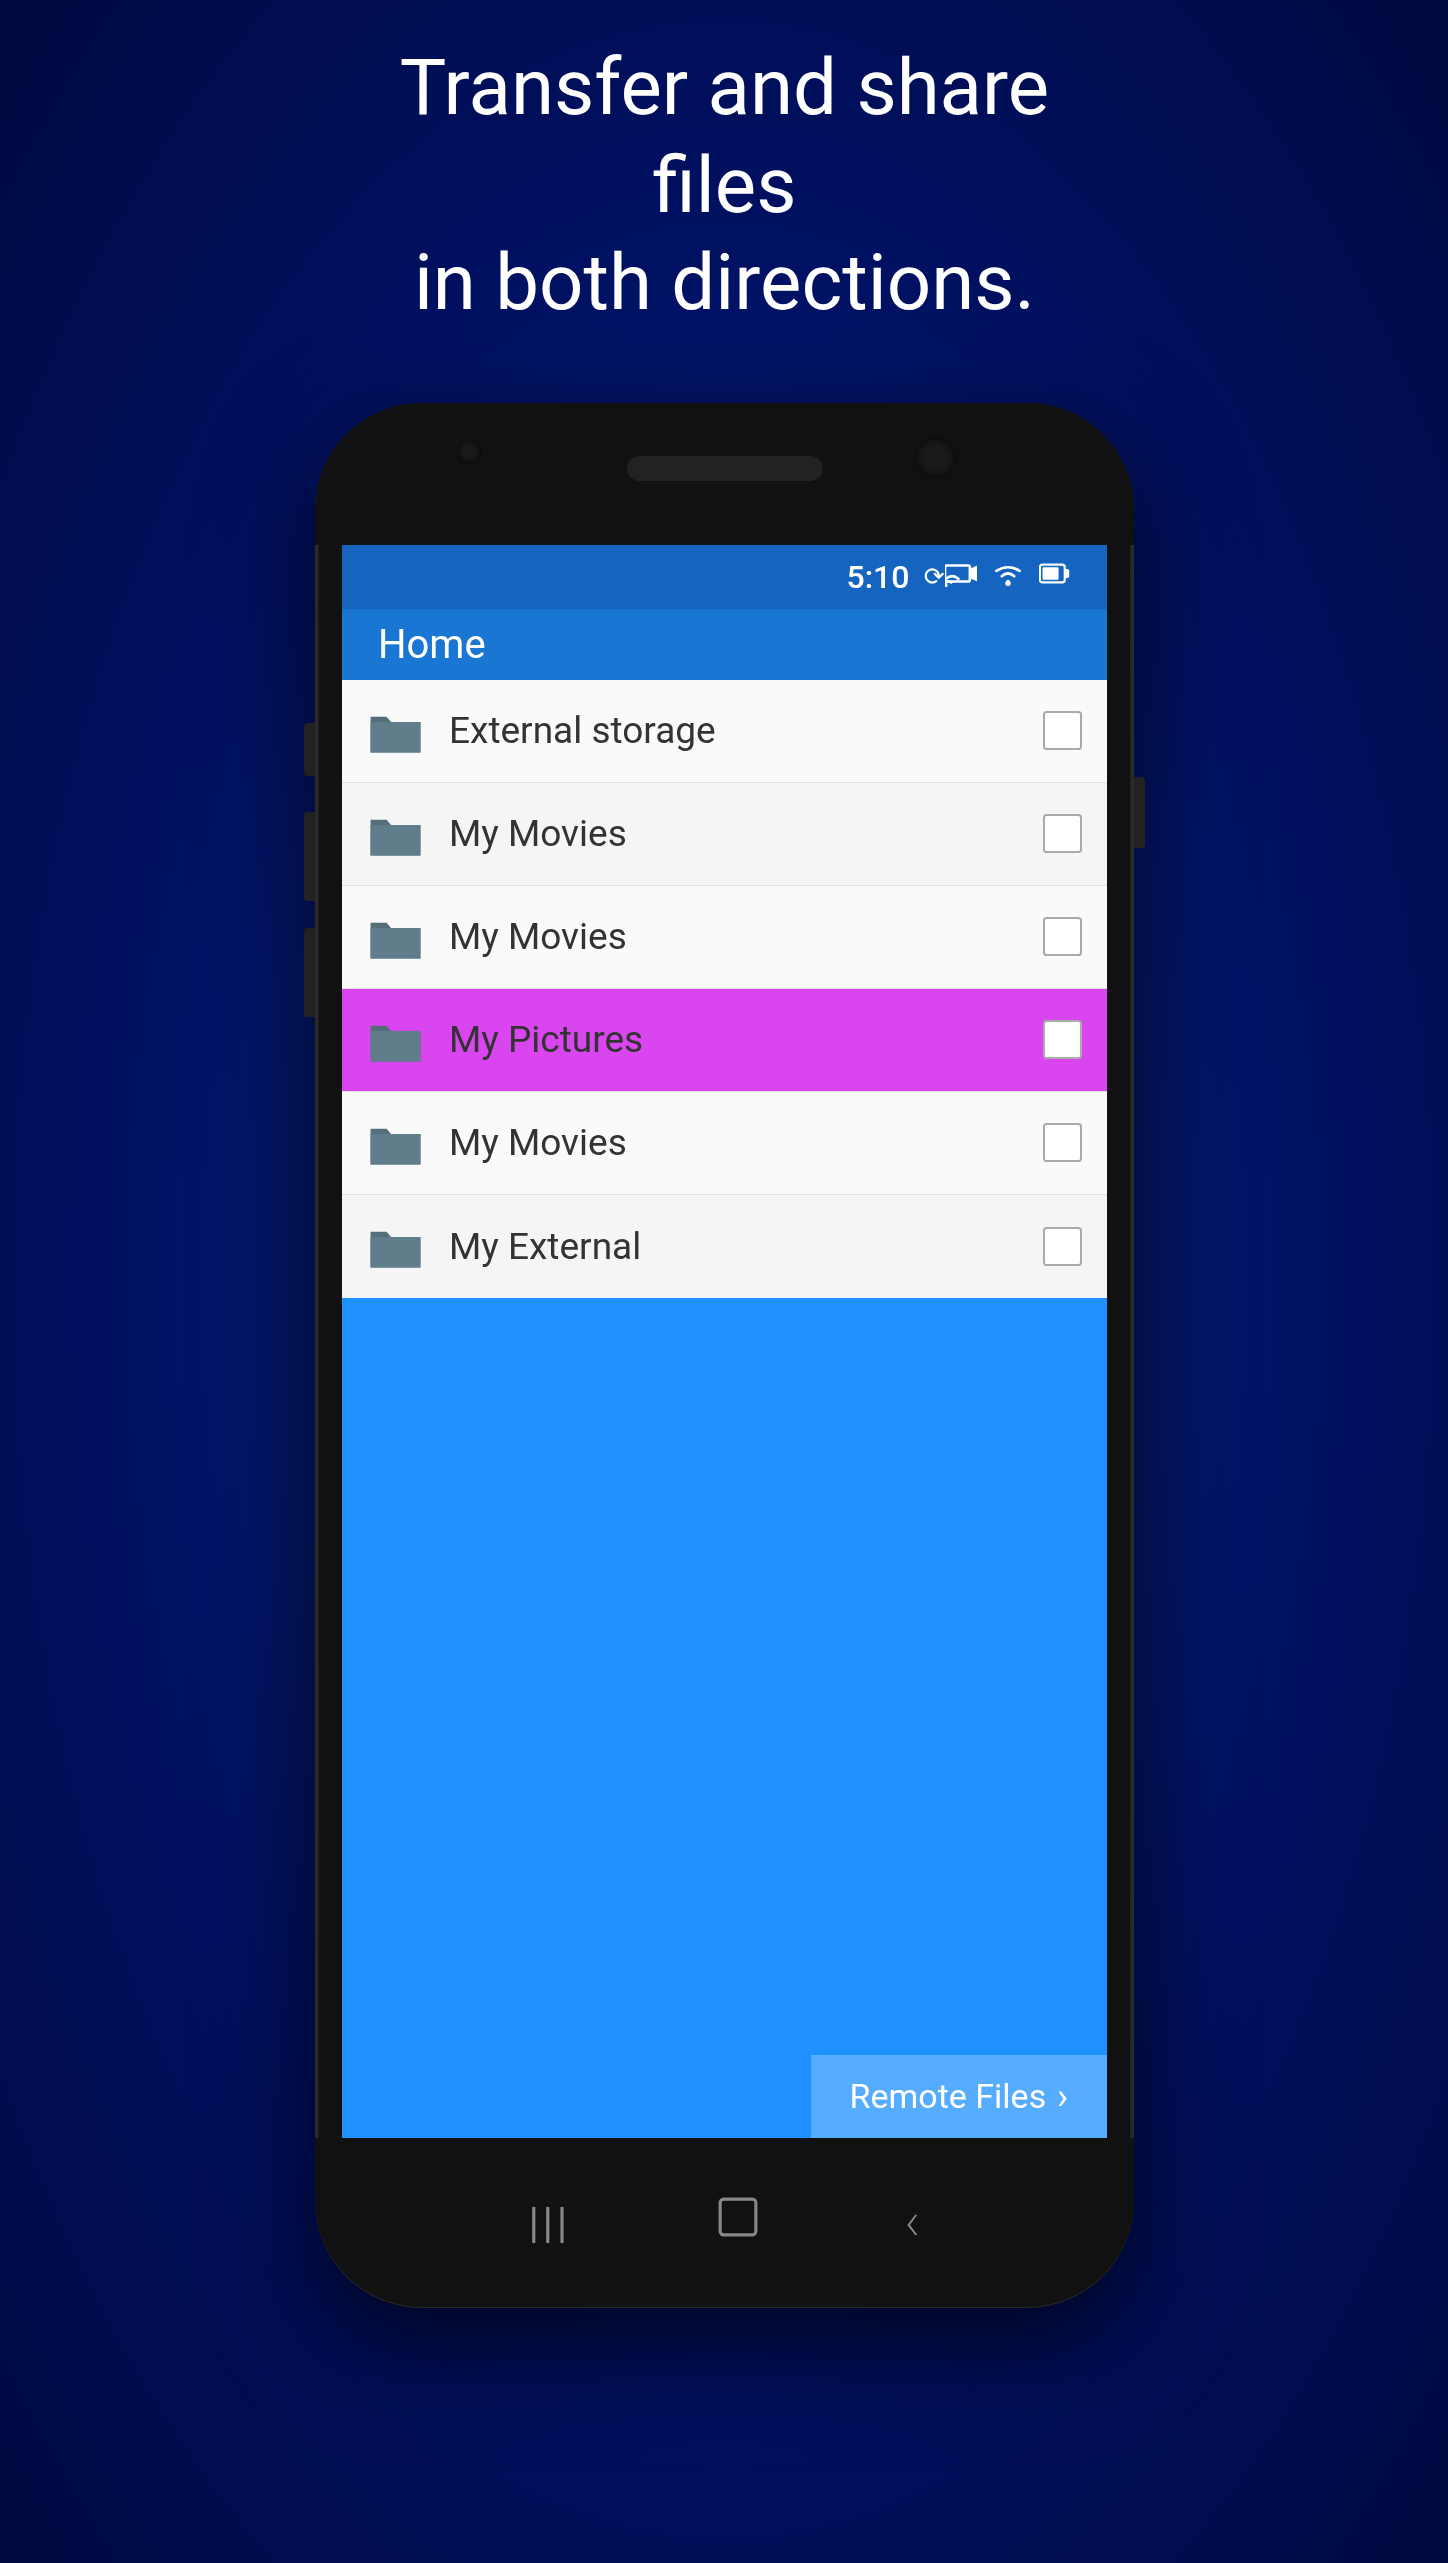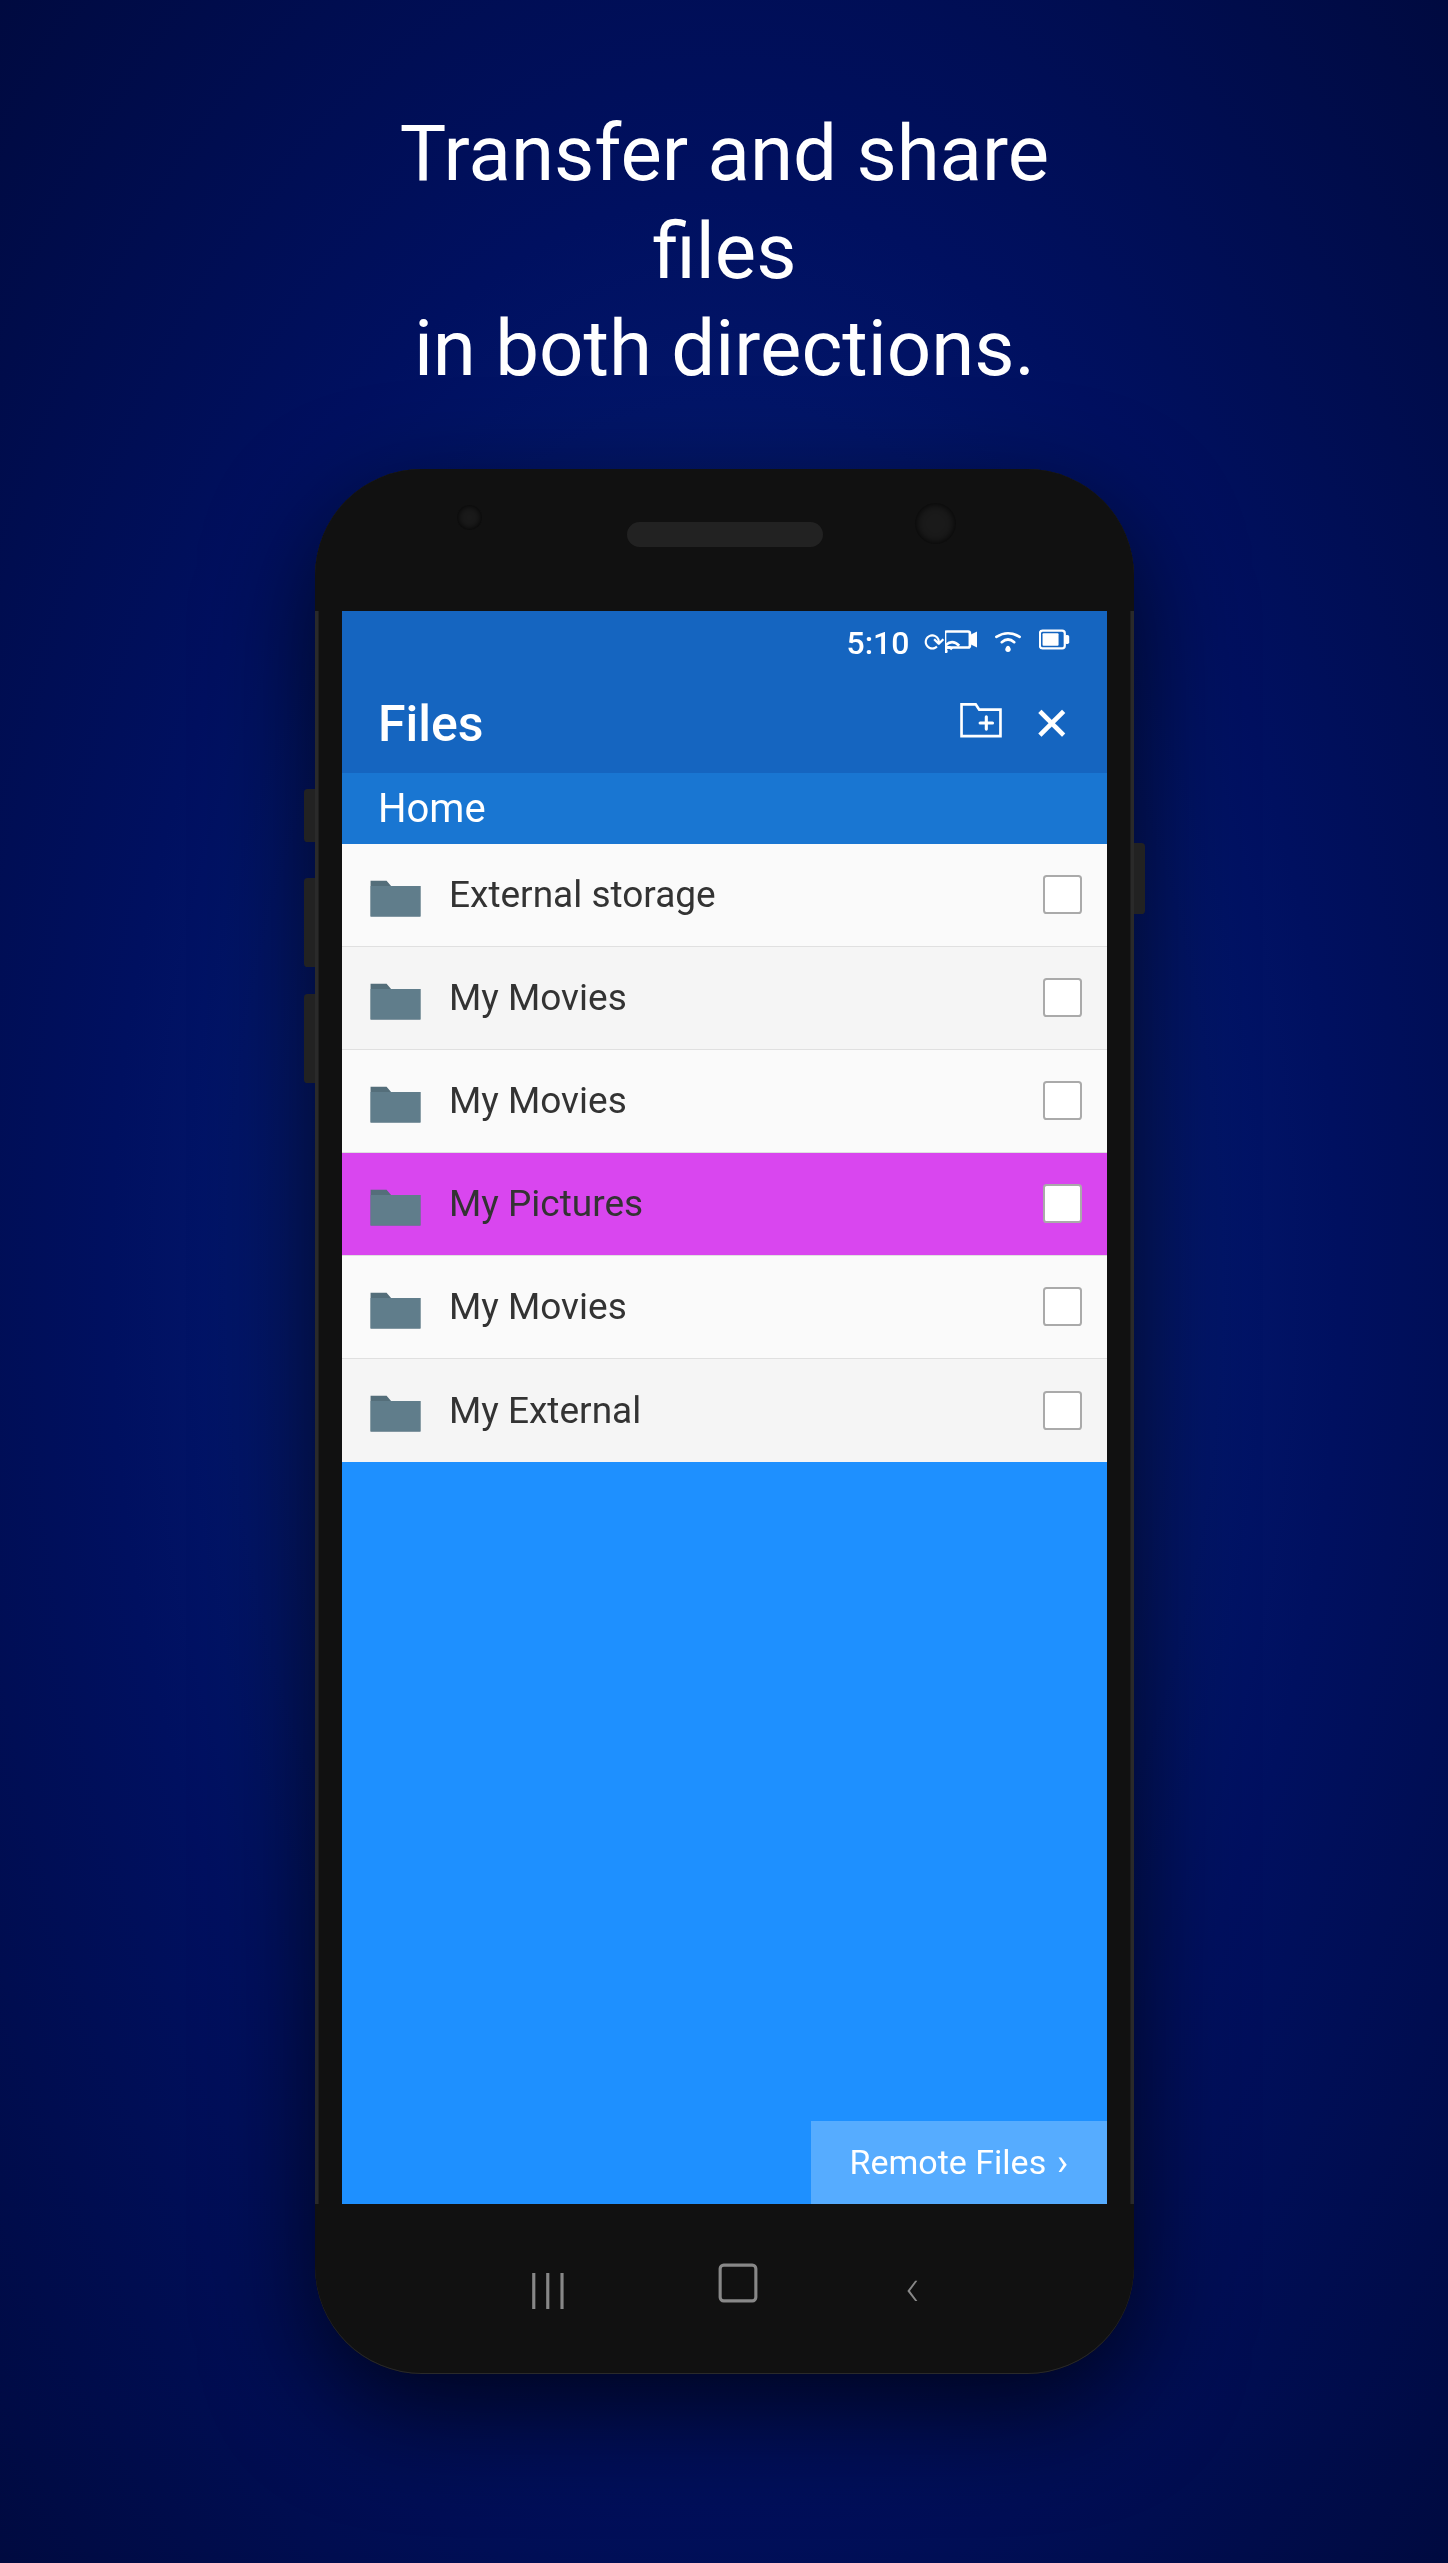--- a/index.html
+++ b/index.html
@@ -14,21 +14,21 @@
       justify-content: flex-start;
       font-family: 'Roboto', Arial, sans-serif;
       overflow: hidden;
     }
 
     .headline {
       color: #ffffff;
       font-size: 78px;
       font-weight: 400;
       text-align: center;
-      margin-top: 105px;
+      margin-top: 39px;
       margin-bottom: 71px;
       line-height: 1.25;
       width: 801px;
     }
 
     
     .phone-shell {
       width: 819px;
       height: 1905px;
       background: #111111;
@@ -350,33 +350,20 @@
         <span class="status-icon">
           <svg width="32" height="25" viewBox="0 0 36 28" fill="white">
             <rect x="1" y="4" width="28" height="20" rx="3" fill="none" stroke="white" stroke-width="2.5"></rect>
             <rect x="4" y="7" width="18" height="14" rx="1" fill="white"></rect>
             <rect x="29" y="9" width="5" height="10" rx="2" fill="white"></rect>
           </svg>
         </span>
       </div>
     </div>
 
-    <div class="app-header">
-      <span class="app-title">Files</span>
-      <div class="header-actions">
-        <span class="header-icon">
-          <svg width="46" height="43" viewBox="0 0 52 48" fill="white">
-            <path d="M4 8 L20 8 L24 14 L48 14 L48 44 L4 44 Z" fill="none" stroke="white" stroke-width="3"></path>
-            <line x1="32" y1="22" x2="32" y2="36" stroke="white" stroke-width="3.5" stroke-linecap="round"></line>
-            <line x1="25" y1="29" x2="39" y2="29" stroke="white" stroke-width="3.5" stroke-linecap="round"></line>
-          </svg>
-        </span>
-        <span class="header-icon" style="font-size: 46px; font-weight: 300;">✕</span>
-      </div>
-    </div>
 
     <div class="breadcrumb-bar">
       <span class="breadcrumb-text">Home</span>
     </div>
 
     <div class="file-list">
 
       <div class="file-item">
         <div class="folder-icon">
           <svg viewBox="0 0 64 56" fill="none">

